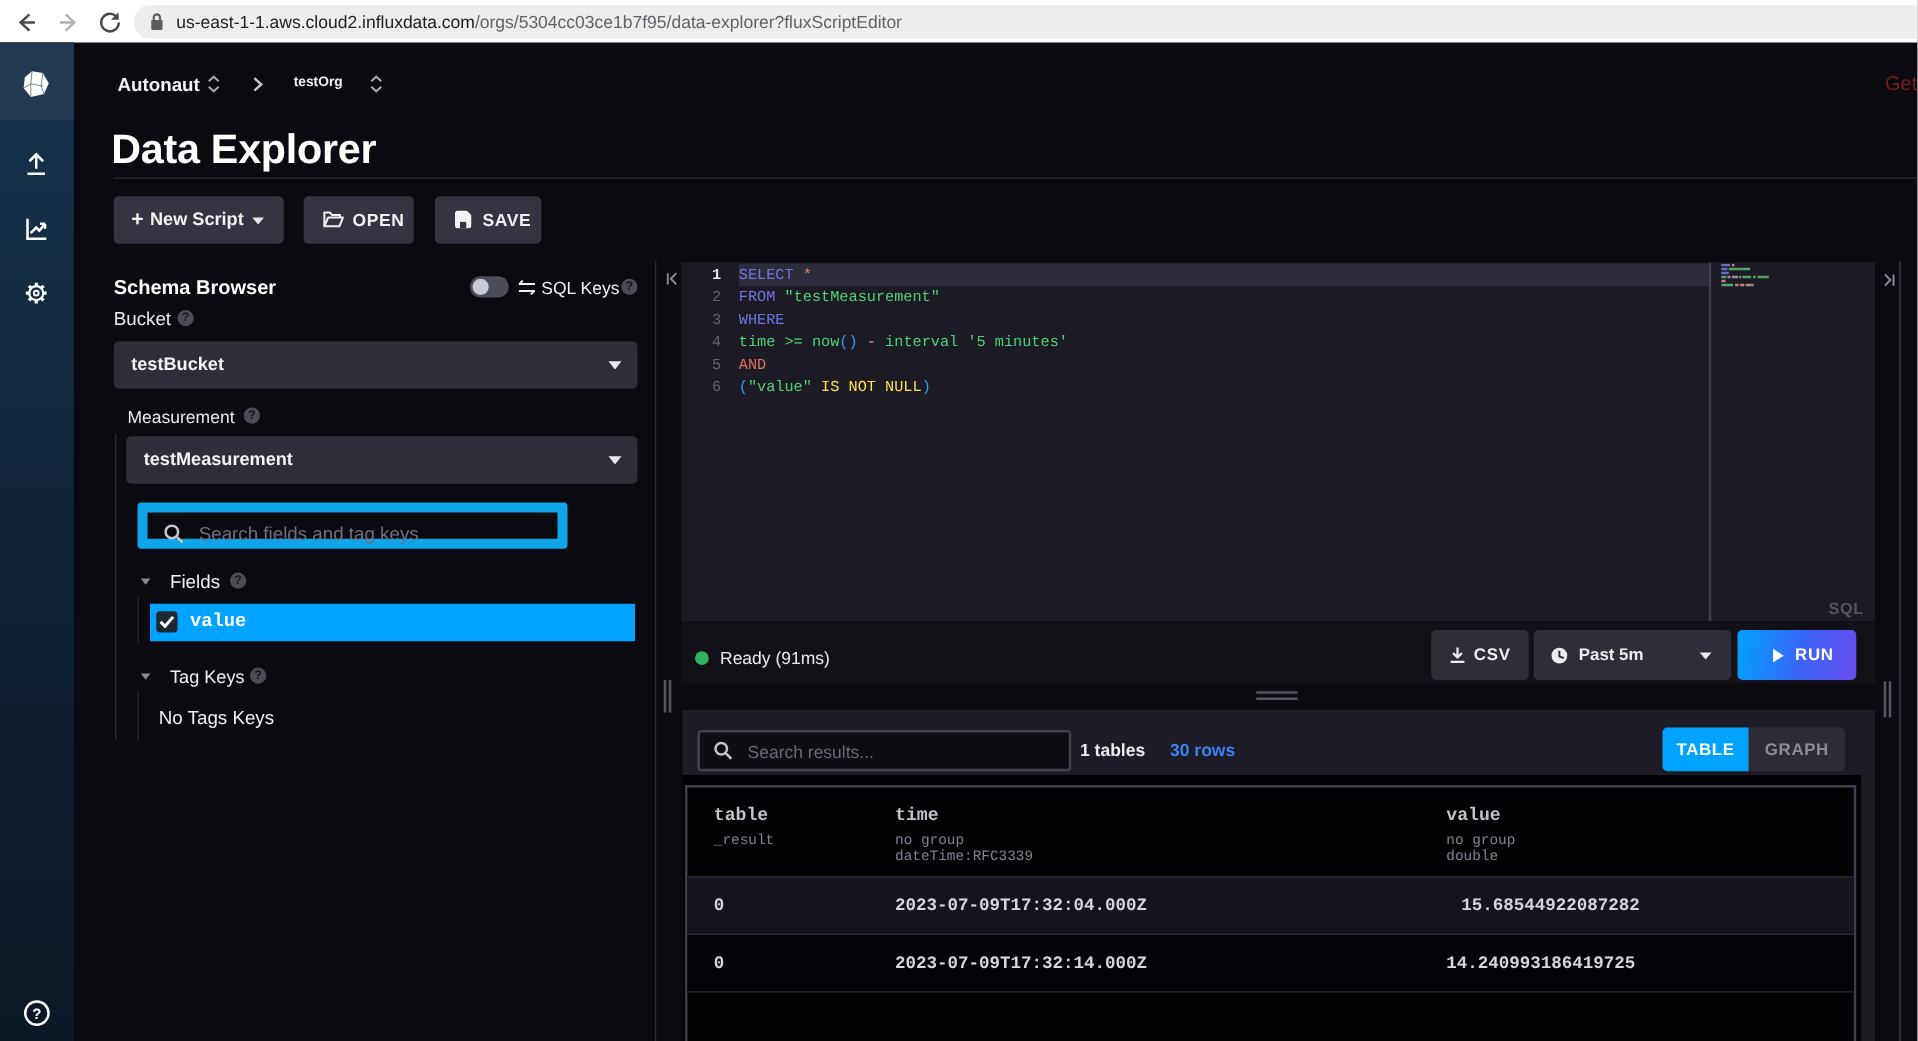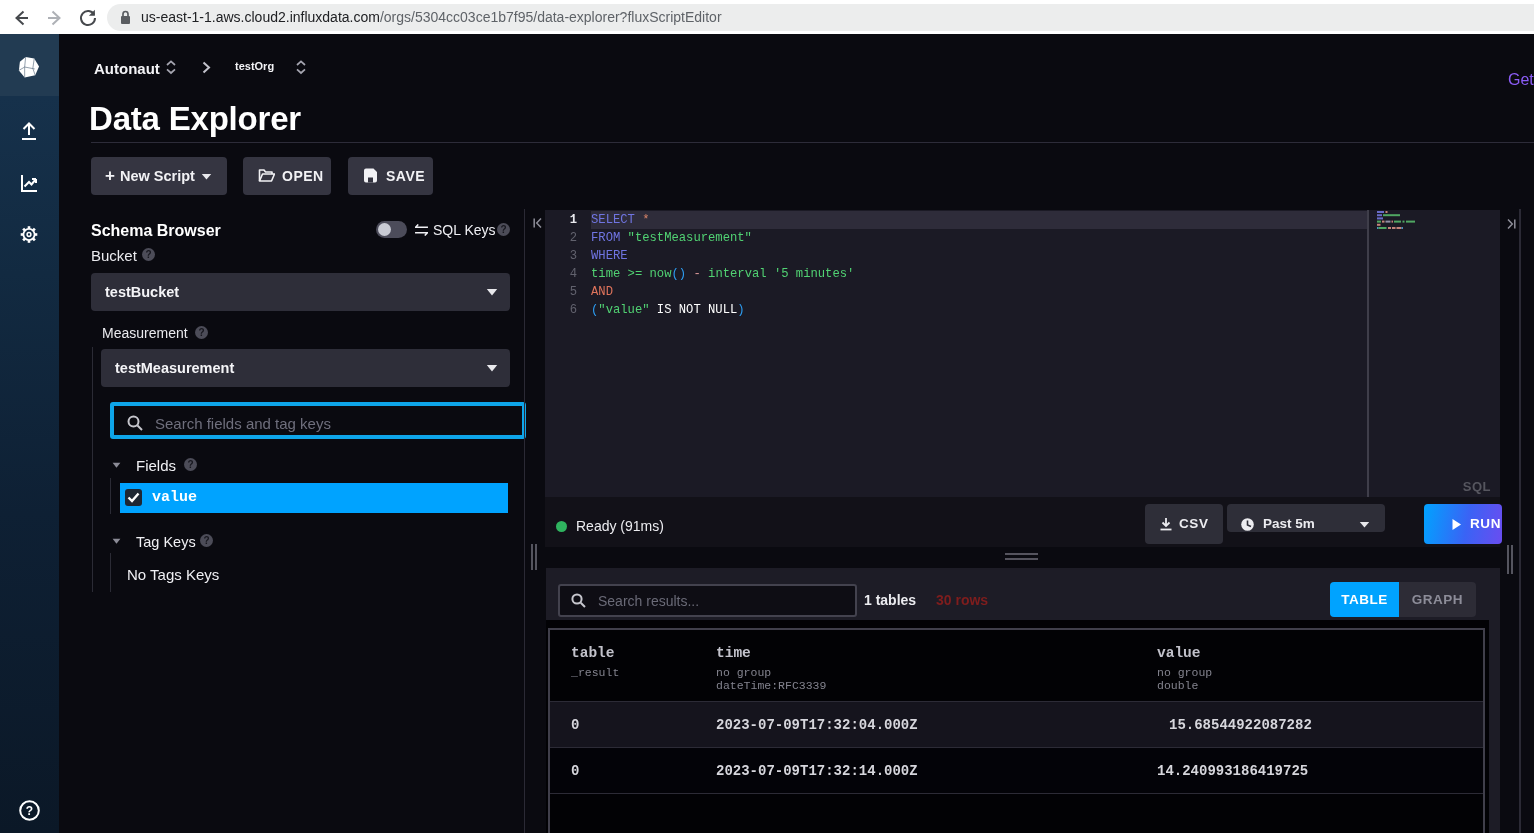--- a/index.html
+++ b/index.html
@@ -83,21 +83,21 @@
   <svg class="abs" style="left:165px;top:60px;" width="12" height="15" viewBox="0 0 12 15">
     <path d="M2 5.0 L6 1.4 L10 5.0 M2 9.4 L6 13.0 L10 9.4" stroke="#a5a5b0" stroke-width="1.7" fill="none"></path>
   </svg>
   <svg class="abs" style="left:201px;top:61px;" width="10" height="13" viewBox="0 0 10 13">
     <path d="M2.5 1.5 L8 6.5 L2.5 11.5" stroke="#c3c3cc" stroke-width="2" fill="none"></path>
   </svg>
   <div class="abs" style="left:235px;top:60px;font-size:11px;font-weight:bold;color:#f3f3f6;">testOrg</div>
   <svg class="abs" style="left:295px;top:60px;" width="12" height="15" viewBox="0 0 12 15">
     <path d="M2 5.0 L6 1.4 L10 5.0 M2 9.4 L6 13.0 L10 9.4" stroke="#a5a5b0" stroke-width="1.7" fill="none"></path>
   </svg>
-  <div class="abs" style="left:1508px;top:59px;font-size:16px;color:#8b5cf6;margin-top:12px;">Get</div>
+  <div class="abs" style="left:1508px;top:59px;font-size:16px;color:#7f1d1d;">Get</div>
 
   <div class="abs" style="left:89px;top:100px;font-size:33px;font-weight:bold;color:#ffffff;letter-spacing:-0.2px;">Data Explorer</div>
   <div class="abs" style="left:91px;top:142px;width:1443px;height:1px;background:#2d2c39;"></div>
 
   <div class="abs" style="left:91px;top:157px;width:136px;height:38px;background:#353541;border-radius:4px;color:#f2f2f5;">
     <span class="abs" style="left:14px;top:10px;font-size:17px;font-weight:bold;line-height:17px;">+</span>
     <span class="abs" style="left:29px;top:11px;font-size:14.5px;font-weight:bold;">New Script</span>
     <svg class="abs" style="left:110px;top:16px;" width="11" height="8" viewBox="0 0 11 8">
         <path d="M0.8 1 L5.5 6.5 L10.2 1 Z" fill="#e8e8ec"></path>
       </svg>
@@ -145,21 +145,21 @@
   <div class="abs" style="left:102px;top:325px;font-size:14px;color:#eaeaee;">Measurement</div>
   <div class="abs" style="left:195px;top:326px;width:13px;height:13px;border-radius:50%;background:#4c4c58;color:#17171e;font-size:10px;font-weight:bold;text-align:center;line-height:13px;">?</div>
 
   <div class="abs" style="left:101px;top:349px;width:409px;height:38px;background:#2e2e39;border-radius:4px;">
     <span class="abs" style="left:14px;top:11px;font-size:14.5px;font-weight:bold;color:#f4f4f7;">testMeasurement</span>
     <svg class="abs" style="left:385px;top:15px;" width="12" height="9" viewBox="0 0 12 9">
         <path d="M0.8 1 L6 7.5 L11.2 1 Z" fill="#e8e8ec"></path>
       </svg>
   </div>
 
-  <div class="abs" style="left:110px;top:402px;width:416px;height:37px;border:4px solid #0ea5e9;border-radius:3px;background:#0a0a10;">
+  <div class="abs" style="left:110px;top:402px;width:344px;height:37px;border:8px solid #0ea5e9;border-radius:3px;background:#0a0a10;">
     <svg class="abs" style="left:13px;top:9px;" width="16" height="16" viewBox="0 0 16 16">
       <circle cx="6.5" cy="6.5" r="5" stroke="#c6c6cd" stroke-width="2" fill="none"></circle>
       <path d="M10.5 10.5 L15 15" stroke="#c6c6cd" stroke-width="2"></path>
     </svg>
     <span class="abs" style="left:41px;top:9px;font-size:15px;color:#6f6f7d;">Search fields and tag keys</span>
   </div>
 
   <svg class="abs" style="left:112px;top:462px;" width="9" height="7" viewBox="0 0 9 7">
       <path d="M0.6 0.8 L4.5 5.8 L8.4 0.8 Z" fill="#8b8b96"></path>
     </svg>
@@ -214,21 +214,21 @@
         <div>5</div>
         <div>6</div>
       </div>
 
     <div class="abs mono" style="left:46px;top:1px;font-size:12.2px;line-height:18px;">
         <div style="white-space:pre;"><span style="color:#7075e2;">SELECT</span> <span style="color:#d88469;">*</span></div>
         <div style="white-space:pre;"><span style="color:#7075e2;">FROM</span> <span style="color:#51d273;">"testMeasurement"</span></div>
         <div style="white-space:pre;"><span style="color:#7075e2;text-align:center;">WHERE</span></div>
         <div style="white-space:pre;"><span style="color:#51d273;">time &gt;= now</span><span style="color:#2d9df2;">()</span> <span style="color:#de9a9a;">-</span> <span style="color:#51d273;">interval '5 minutes'</span></div>
         <div style="white-space:pre;"><span style="color:#e0745c;">AND</span></div>
-        <div style="white-space:pre;"><span style="color:#2d9df2;">(</span><span style="color:#51d273;">"value"</span> <span style="color:#ffffff;">IS NOT NULL</span><span style="color:#2d9df2;">)</span></div>
+        <div style="white-space:pre;"><span style="color:#2d9df2;">(</span><span style="color:#51d273;">"value"</span> <span style="color:#fde047;">IS NOT NULL</span><span style="color:#2d9df2;">)</span></div>
       </div>
 
     <div class="abs" style="left:822px;top:0;width:2px;height:287px;background:#3f3e4a;"></div>
 
     <svg class="abs" style="left:830px;top:1px;" width="46" height="30" viewBox="0 0 46 30">
       <rect x="2" y="0" width="7" height="2" fill="#686cc8"></rect>
         <rect x="10.5" y="0" width="2" height="2" fill="#c4837a"></rect>
       <rect x="2" y="3.2" width="5" height="2" fill="#686cc8"></rect>
         <rect x="8" y="3.2" width="17" height="2" fill="#50a763"></rect>
       <rect x="2" y="6.4" width="6" height="2" fill="#686cc8"></rect>
@@ -256,32 +256,32 @@
     <div class="abs" style="left:31px;top:21px;font-size:14px;color:#ececf0;">Ready (91ms)</div>
 
     <div class="abs" style="left:600px;top:7px;width:78px;height:40px;background:#2e2e38;border-radius:4px;">
       <svg class="abs" style="left:14px;top:13px;" width="14" height="14" viewBox="0 0 14 14">
         <path d="M7 1 L7 8.5 M3.5 5.5 L7 9 L10.5 5.5" stroke="#ececf0" stroke-width="1.8" fill="none"></path>
         <path d="M1.5 12.5 L12.5 12.5" stroke="#ececf0" stroke-width="1.8"></path>
       </svg>
       <span class="abs" style="left:34px;top:12px;font-size:13.5px;font-weight:bold;color:#ececf0;letter-spacing:0.6px;">CSV</span>
     </div>
 
-    <div class="abs" style="left:682px;top:7px;width:158px;height:28px;background:#2e2e38;border-radius:4px;">
+    <div class="abs" style="left:682px;top:7px;width:158px;height:40px;background:#2e2e38;border-radius:4px;">
       <svg class="abs" style="left:13px;top:13px;" width="15" height="15" viewBox="0 0 15 15">
         <circle cx="7.5" cy="7.5" r="6.3" fill="#ececf0"></circle>
         <path d="M7.5 3.5 L7.5 8 L11 9.5" stroke="#2e2e38" stroke-width="1.6" fill="none"></path>
       </svg>
       <span class="abs" style="left:36px;top:12px;font-size:13.5px;font-weight:bold;color:#ececf0;">Past 5m</span>
       <svg class="abs" style="left:132px;top:17px;" width="11" height="8" viewBox="0 0 11 8">
           <path d="M0.8 1 L5.5 6.5 L10.2 1 Z" fill="#e8e8ec"></path>
         </svg>
     </div>
 
-    <div class="abs" style="left:879px;top:7px;width:78px;height:40px;background:linear-gradient(100deg,#00a3ff 0%,#3a63f5 55%,#6a4df0 100%);border-radius:4px;">
+    <div class="abs" style="left:845px;top:7px;width:95px;height:40px;background:linear-gradient(100deg,#00a3ff 0%,#3a63f5 55%,#6a4df0 100%);border-radius:4px;">
       <svg class="abs" style="left:27px;top:14px;" width="11" height="13" viewBox="0 0 11 13">
           <path d="M1.5 1 L10 6.5 L1.5 12 Z" fill="#fff"></path>
         </svg>
       <span class="abs" style="left:46px;top:12px;font-size:13.5px;font-weight:bold;color:#fff;letter-spacing:0.6px;">RUN</span>
     </div>
   </div>
 
   <div class="abs" style="left:1005px;top:553px;width:33px;height:2px;background:#55545e;"></div>
   <div class="abs" style="left:1005px;top:558px;width:33px;height:2px;background:#55545e;"></div>
 
@@ -289,21 +289,21 @@
   <div class="abs" style="left:546px;top:620px;width:943px;height:213px;background:#020205;"></div>
 
   <div class="abs" style="left:558px;top:584px;width:299px;height:33px;border:2px solid #43424e;border-radius:3px;background:#0e0d14;">
     <svg class="abs" style="left:11px;top:7px;" width="15" height="15" viewBox="0 0 15 15">
       <circle cx="6" cy="6" r="4.6" stroke="#c6c6cd" stroke-width="2" fill="none"></circle>
       <path d="M9.7 9.7 L14 14" stroke="#c6c6cd" stroke-width="2"></path>
     </svg>
     <span class="abs" style="left:38px;top:7px;font-size:14px;color:#6a6a77;">Search results...</span>
   </div>
   <div class="abs" style="left:864px;top:592px;font-size:14px;font-weight:bold;color:#ececf0;">1 tables</div>
-  <div class="abs" style="left:936px;top:592px;font-size:14px;font-weight:bold;color:#7f1d1d;">30 rows</div>
+  <div class="abs" style="left:936px;top:592px;font-size:14px;font-weight:bold;color:#3b82f6;">30 rows</div>
 
   <div class="abs" style="left:1330px;top:582px;width:69px;height:35px;background:#00a3ff;border-radius:4px 0 0 4px;text-align:center;line-height:35px;font-size:13.5px;font-weight:bold;color:#fff;letter-spacing:0.5px;">TABLE</div>
   <div class="abs" style="left:1399px;top:582px;width:77px;height:35px;background:#2d2c36;border-radius:0 4px 4px 0;text-align:center;line-height:35px;font-size:13.5px;font-weight:bold;color:#8d8d99;letter-spacing:0.5px;">GRAPH</div>
 
   <div class="abs" style="left:548px;top:628px;width:937px;height:205px;border:2px solid #403f4b;border-bottom:none;background:#020205;">
 
     <div class="abs mono" style="left:21px;top:15px;font-size:14.5px;font-weight:bold;color:#c2c2cb;">table</div>
     <div class="abs mono" style="left:21px;top:36px;font-size:11.5px;color:#83838e;">_result</div>
     <div class="abs mono" style="left:166px;top:15px;font-size:14.5px;font-weight:bold;color:#c2c2cb;">time</div>
     <div class="abs mono" style="left:166px;top:36px;font-size:11.5px;color:#83838e;">no group</div>

